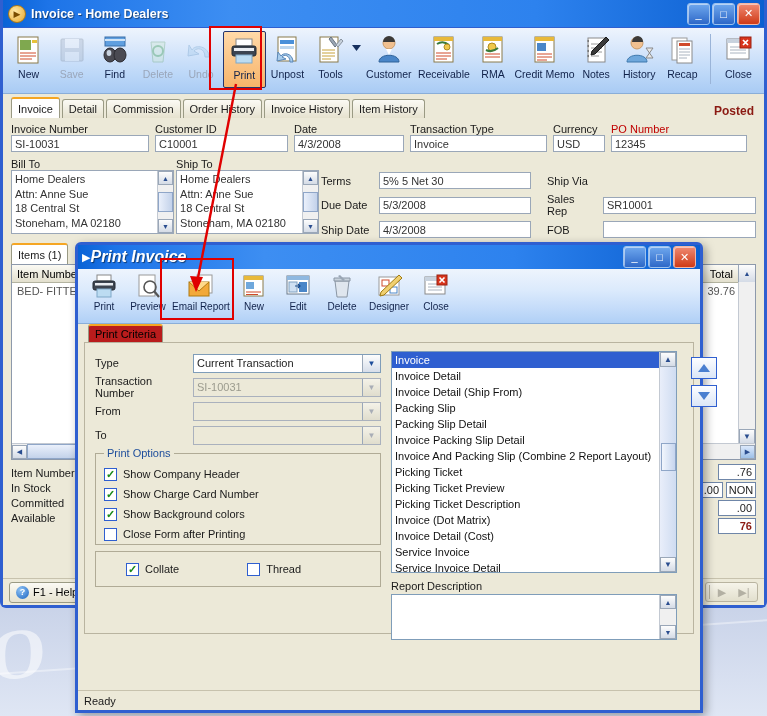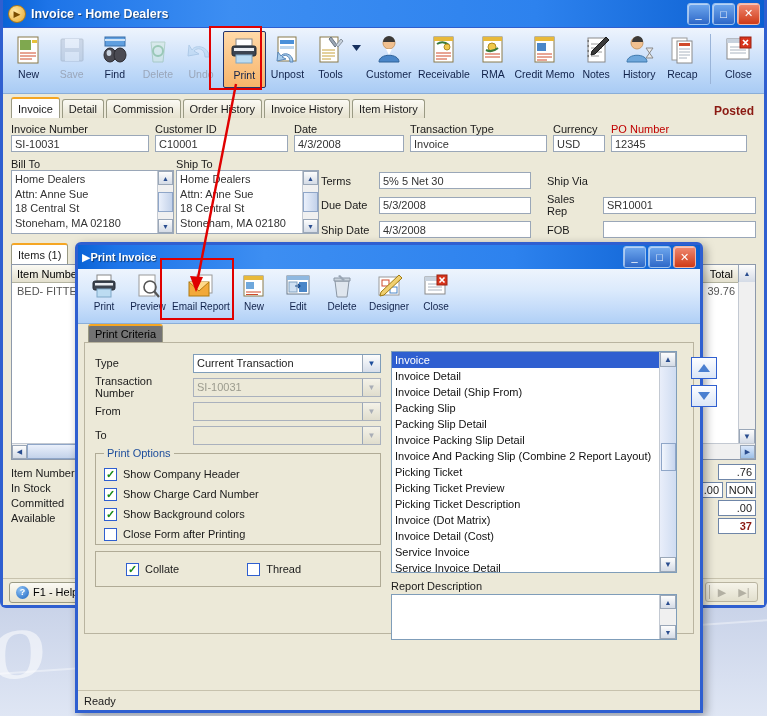--- a/index.html
+++ b/index.html
@@ -177,38 +177,38 @@
   .dlg{
     position:absolute;left:75px;top:242px;width:628px;height:471px;
     border:3px solid #2f5fd0;border-radius:6px 6px 0 0;background:#ece9d8;
     box-sizing:border-box;box-shadow:3px 3px 10px rgba(0,0,0,.35);
   }
   .dtitlebar{
     height:24px;
     background:linear-gradient(90deg,#0a63d6 0%,#1d74e8 6%,#3d8ef2 30%,#2d82ee 70%,#0b5fd0 100%);
     display:flex;align-items:center;padding:0 2px 0 4px;color:#fff;
   }
-  .dtitlebar .ttxt{font-weight:bold;font-size:11px;text-shadow:1px 1px 1px rgba(0,0,0,.5);flex:1;}
+  .dtitlebar .ttxt{font-weight:bold;font-size:16px;text-shadow:1px 1px 1px rgba(0,0,0,.5);flex:1;font-style:italic;}
   .dtoolbar{
     height:52px;display:flex;align-items:flex-start;padding:2px 4px 0 4px;
     background:linear-gradient(#eef4fd 0%,#dbeafc 40%,#c3dbf9 75%,#b0d0f6 100%);
     border-bottom:1px solid #8aaed8;
   }
   .dbtn{
     width:44px;height:48px;display:flex;flex-direction:column;align-items:center;padding-top:2px;
     box-sizing:border-box;position:relative;
   }
   .dbtn .lbl{font-size:10px;color:#11224a;margin-top:1px;white-space:nowrap;}
   .dico{width:28px;height:27px;position:relative;}
   .dbody{padding:0 6px;position:relative;height:calc(100% - 24px - 52px);box-sizing:border-box;}
   .dtabrow{height:18px;display:flex;align-items:flex-end;padding-left:4px;position:relative;}
   .dtab{
     height:16px;padding:0 6px;display:flex;align-items:center;font-size:11px;
     border:1px solid #9a9a84;border-bottom:none;border-radius:3px 3px 0 0;
-    background:#737373;border-top:2px solid #f5a623;
+    background:#b91c1c;border-top:2px solid #f5a623;
   }
   .dpanel{
     border:1px solid #b9b4a0;background:#ece9d8;height:292px;box-sizing:border-box;
     position:relative;padding:8px 10px;
   }
   .crit{display:flex;}
   .critleft{width:286px;}
   .crow{display:flex;align-items:center;height:24px;}
   .crow .cl{width:98px;font-size:11px;color:#1a1a1a;}
   .combo{
@@ -697,21 +697,21 @@
           <div class="tot" style="width:38px">.76</div>
         </div>
         <div style="display:flex;justify-content:flex-end;gap:3px;margin-bottom:2px;">
           <div class="tot" style="width:38px">.00</div>
           <div class="tot" style="width:30px;justify-content:center;">NON</div>
         </div>
         <div style="display:flex;justify-content:flex-end;margin-bottom:2px;">
           <div class="tot" style="width:38px">.00</div>
         </div>
         <div style="display:flex;justify-content:flex-end;">
-          <div class="tot bold" style="width:38px">37</div>
+          <div class="tot bold" style="width:38px">76</div>
         </div>
       </div>
     </div>
   </div>
 
   <div class="botbar">
     <div class="helpbtn">
       <div class="qico">?</div>
       <span>F1 - Help</span>
     </div>

